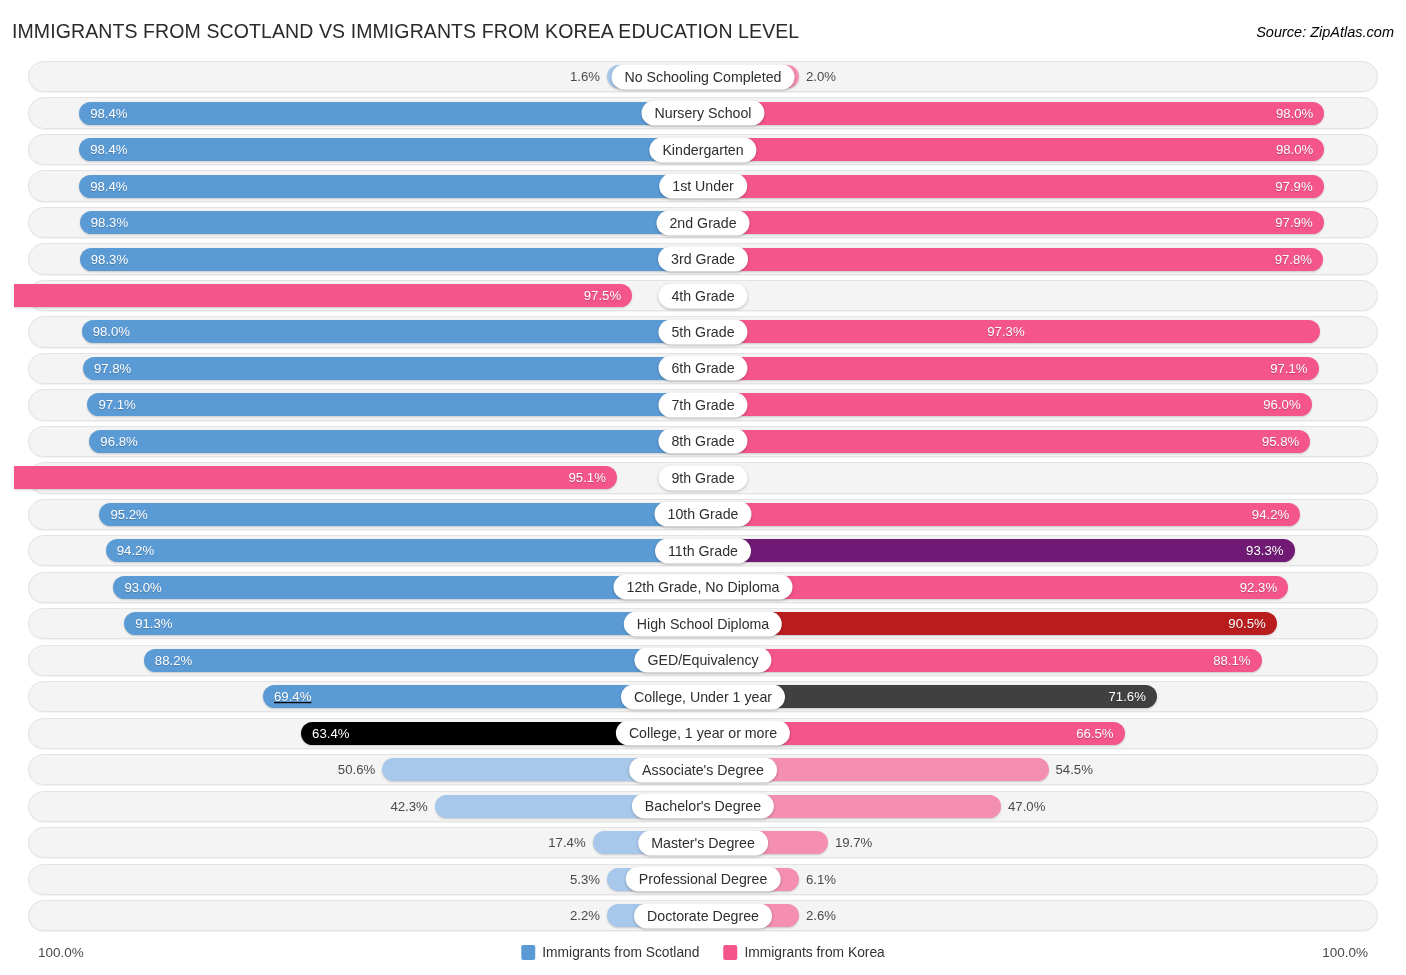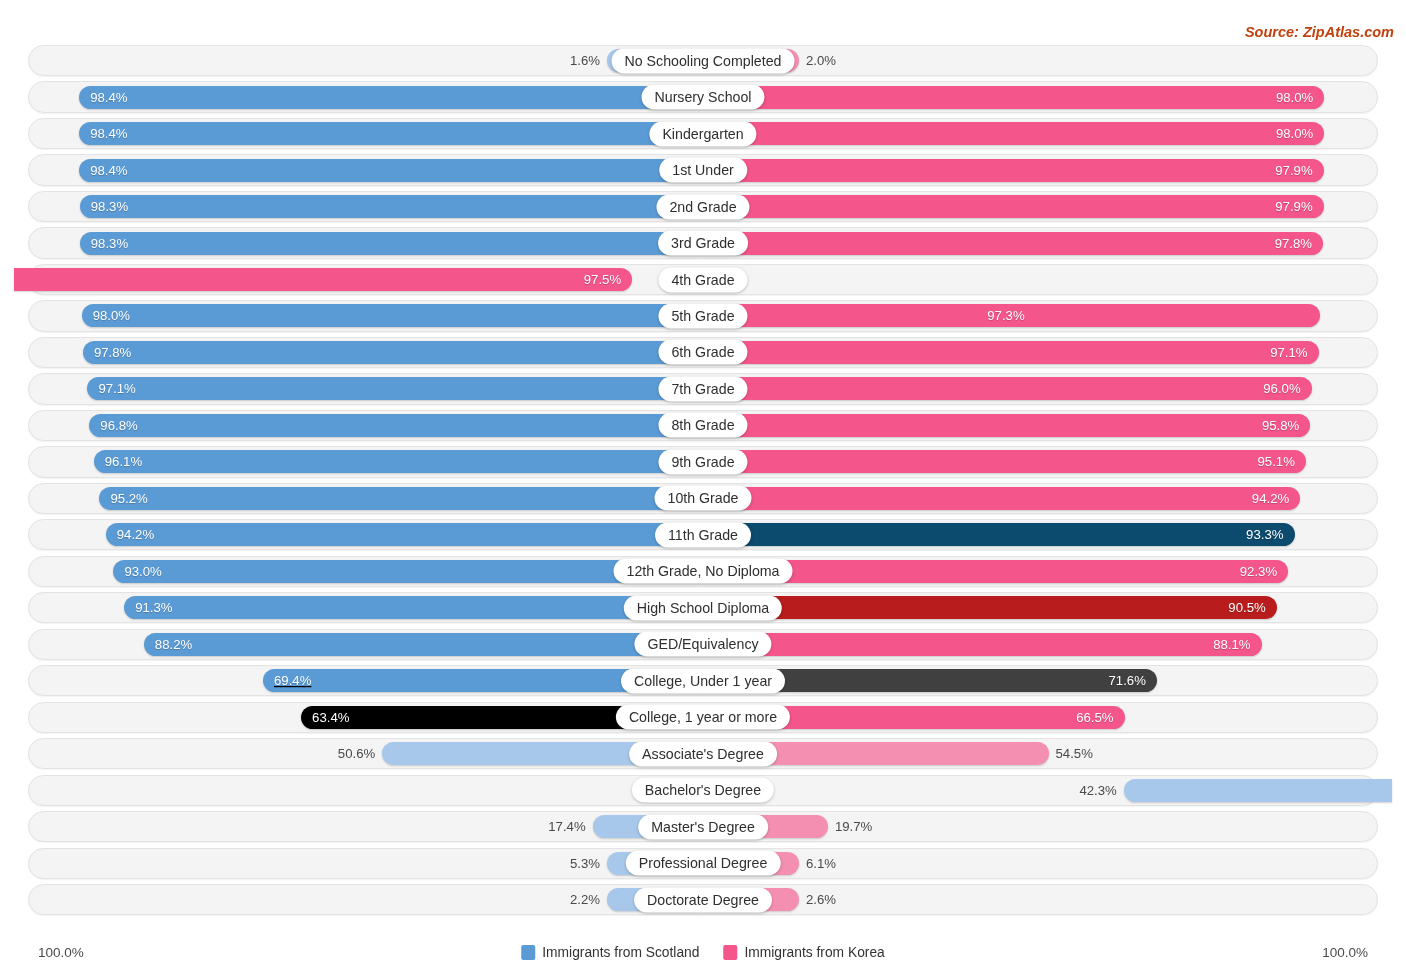--- a/index.html
+++ b/index.html
@@ -17,28 +17,28 @@
   .header {
     position: absolute; top: 0; left: 0; right: 0; height: 60px;
   }
   .chart-title {
     position: absolute; left: 12px; top: 20px;
     font-size: 19.5px; letter-spacing: .1px;
     color: #2a2a2a; white-space: nowrap;
   }
   .source {
     position: absolute; right: 12px; top: 24px;
-    font-size: 14.5px; font-style: italic; font-weight: bold;
-    color: #c2410c; white-space: nowrap;
+    font-size: 14.5px; font-style: italic; font-weight: normal;
+    color: #000000; white-space: nowrap;
   }
 
   
   .chart {
     position: absolute; left: 0; right: 0;
-    top: 44px; height: 875px;
+    top: 60px; height: 875px;
     padding: 0 14px;
   }
 
   .row {
     position: relative;
     height: 33.2px;
     margin-bottom: 3.3px;
     display: flex; align-items: center;
   }
   .track {
@@ -114,20 +114,21 @@
   .legend-item { display: flex; align-items: center; gap: 7px; }
   .swatch { width: 14px; height: 15px; border-radius: 2px; display: inline-block; }
   .legend-label { font-size: 13.8px; color: #333; }
 </style>
 </head>
 <body>
 
 <div class="page">
 
   <div class="header">
+    <div class="chart-title">IMMIGRANTS FROM SCOTLAND VS IMMIGRANTS FROM KOREA EDUCATION LEVEL</div>
     <div class="source">Source: ZipAtlas.com</div>
   </div>
 
   <div class="chart" id="chart">
       <div class="row">
         <div class="track"></div>
         <div class="half left">
           <span class="outval">1.6%</span>
           <div class="bar left" style="width: 96px; background: rgb(168, 200, 235);"></div>
         </div>
@@ -267,25 +268,20 @@
         </div>
         <div class="half right">
           <div class="bar right" style="width: 607.372px; background: rgb(244, 85, 138);">
             <span class="inval">95.8%</span>
           </div>
         </div>
         <div class="label-pill">8th Grade</div>
       </div>
       <div class="row">
         <div class="track"></div>
-        <div class="half left">
-          <div class="bar left" style="width: 609.274px; background: rgb(91, 155, 213);">
-            <span class="inval">96.1%</span>
-          </div>
-        </div>
         <div class="half right">
           <div class="bar right" style="width: 602.934px; background: rgb(244, 85, 138);">
             <span class="inval">95.1%</span>
           </div>
         </div>
         <div class="label-pill">9th Grade</div>
       </div>
       <div class="row">
         <div class="track"></div>
         <div class="half left">
@@ -301,21 +297,21 @@
         <div class="label-pill">10th Grade</div>
       </div>
       <div class="row">
         <div class="track"></div>
         <div class="half left">
           <div class="bar left" style="width: 597.228px; background: rgb(91, 155, 213);">
             <span class="inval">94.2%</span>
           </div>
         </div>
         <div class="half right">
-          <div class="bar right" style="width: 591.522px; background: #0c4a6e;">
+          <div class="bar right" style="width: 591.522px; background: #701a75;">
             <span class="inval">93.3%</span>
           </div>
         </div>
         <div class="label-pill">11th Grade</div>
       </div>
       <div class="row">
         <div class="track"></div>
         <div class="half left">
           <div class="bar left" style="width: 589.62px; background: rgb(91, 155, 213);">
             <span class="inval">93.0%</span>
@@ -394,20 +390,24 @@
           <div class="bar right" style="width: 345.53px; background: rgb(244, 143, 178);"></div>
           <span class="outval">54.5%</span>
         </div>
         <div class="label-pill">Associate's Degree</div>
       </div>
       <div class="row">
         <div class="track"></div>
         <div class="half left">
           <span class="outval">42.3%</span>
           <div class="bar left" style="width: 268.182px; background: rgb(168, 200, 235);"></div>
+        </div>
+        <div class="half right">
+          <div class="bar right" style="width: 297.98px; background: rgb(244, 143, 178);"></div>
+          <span class="outval">47.0%</span>
         </div>
         <div class="label-pill">Bachelor's Degree</div>
       </div>
       <div class="row">
         <div class="track"></div>
         <div class="half left">
           <span class="outval">17.4%</span>
           <div class="bar left" style="width: 110.316px; background: rgb(168, 200, 235);"></div>
         </div>
         <div class="half right">

